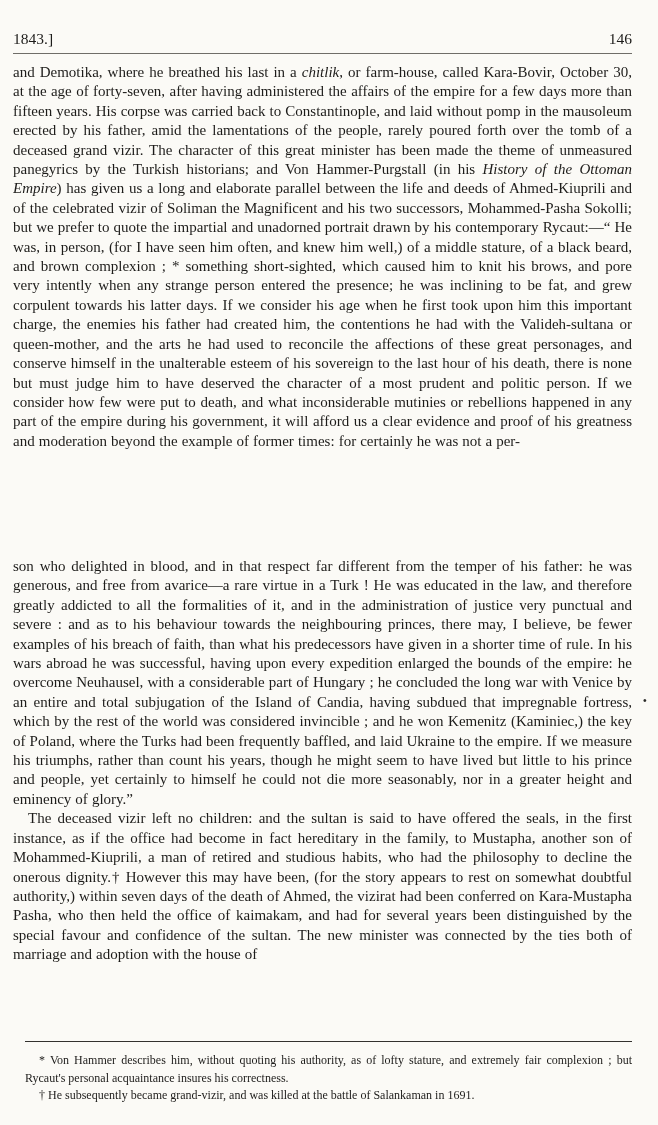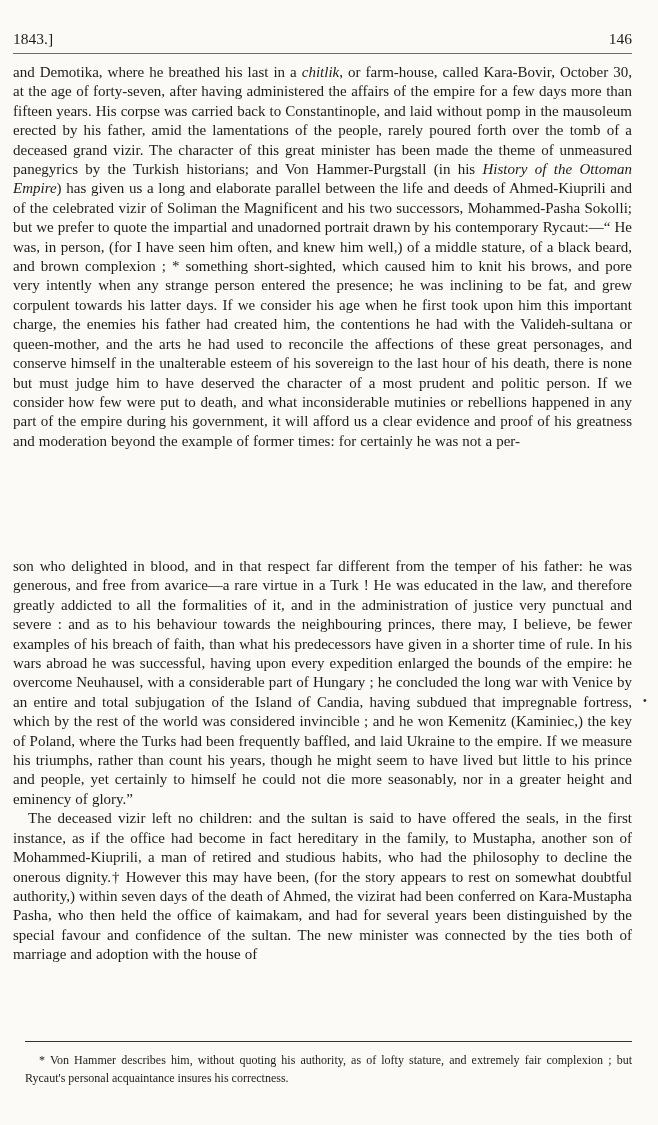--- a/index.html
+++ b/index.html
@@ -106,15 +106,16 @@
       <p class="indent"><span>The deceased vizir left no children: and the sultan is said to have offered the seals, in the first instance, as if the office had become in fact hereditary in the family, to Mustapha, another son of Mohammed-Kiuprili, a man of retired and studious habits, who had the philosophy to decline the onerous dignity.†  However this may have been, (for the story appears to rest on somewhat doubtful authority,) within seven days of the death of Ahmed, the vizirat had been conferred on Kara-Mustapha Pasha, who then held the office of kaimakam, and had for several years been distinguished by the special favour and confidence of the sultan.  The new minister was connected by the ties both of marriage and adoption with the house of</span></p>
     </div>
   </div>
 
   <div class="margin-dot">•</div>
 
   <hr class="foot-rule">
 
   <div class="footnotes">
     <p>* Von Hammer describes him, without quoting his authority, as of lofty stature, and extremely fair complexion ; but Rycaut's personal acquaintance insures his correctness.</p>
+    <p>† He subsequently became grand-vizir, and was killed at the battle of Salankaman in 1691.</p>
   </div>
 
 </div>
 
 </body></html>

